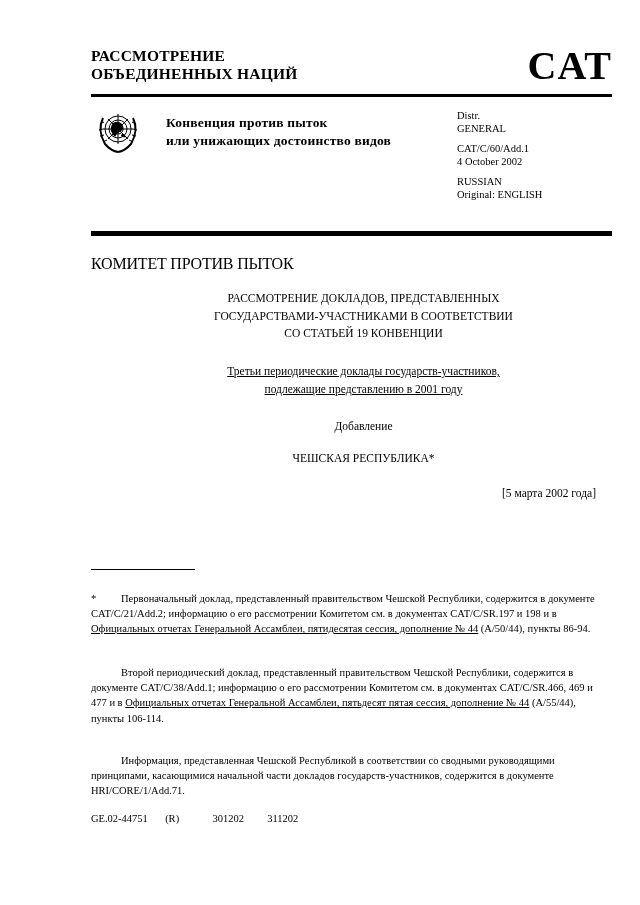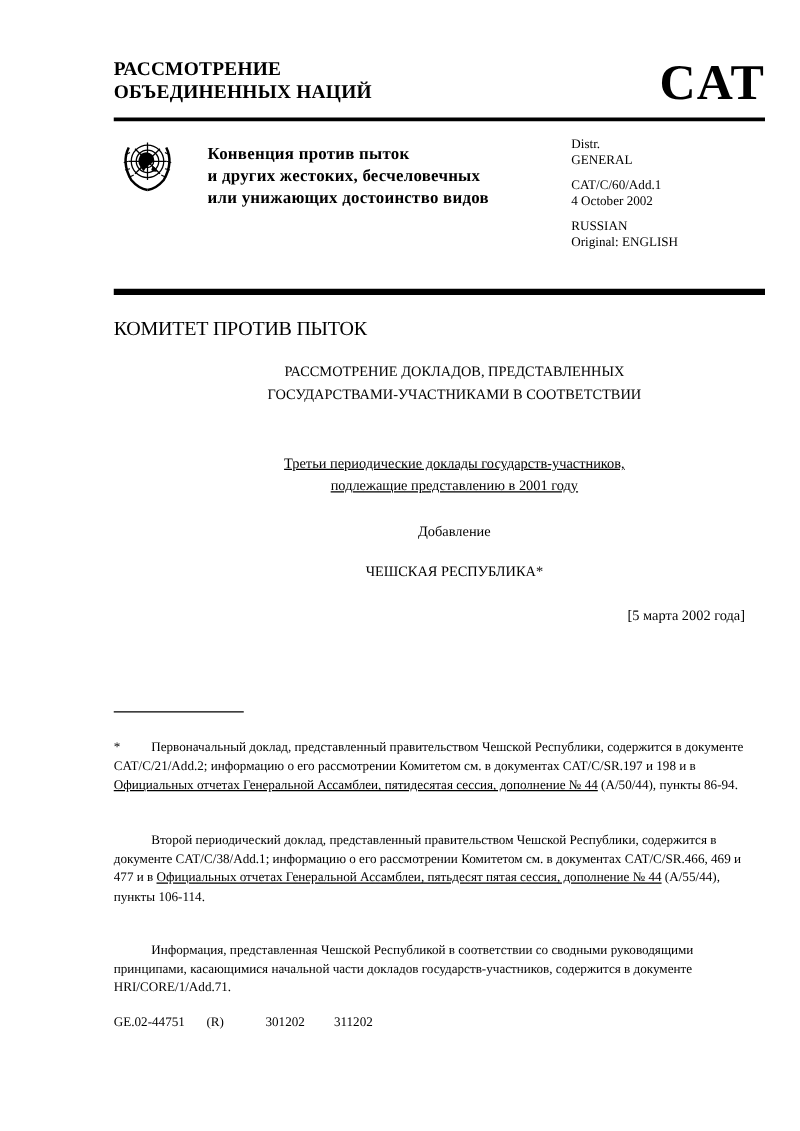--- a/index.html
+++ b/index.html
@@ -68,21 +68,20 @@
       <line x1="41" y1="16" x2="37" y2="14"></line>
         <line x1="42" y1="22" x2="38" y2="21"></line>
       <line x1="41" y1="28" x2="37" y2="27"></line>
         <line x1="38" y1="34" x2="34" y2="32"></line>
     </g>
   </svg>
 </div>
 
 <div class="abs conv-title">
   <div>Конвенция против пыток</div>
-  <div>и других жестоких, бесчеловечных</div>
   <div>или унижающих достоинство видов</div>
 </div>
 
 <div class="abs meta">
   <div class="grp">
     <div>Distr.</div>
     <div>GENERAL</div>
   </div>
   <div class="grp">
     <div>CAT/C/60/Add.1</div>
@@ -94,20 +93,21 @@
   </div>
 </div>
 
 <div class="abs rule-thick"></div>
 
 <div class="abs committee">КОМИТЕТ ПРОТИВ ПЫТОК</div>
 
 <div class="abs center-block consideration">
   <div>РАССМОТРЕНИЕ ДОКЛАДОВ, ПРЕДСТАВЛЕННЫХ</div>
   <div>ГОСУДАРСТВАМИ-УЧАСТНИКАМИ В СООТВЕТСТВИИ</div>
+  <div>СО СТАТЬЕЙ 19 КОНВЕНЦИИ</div>
 </div>
 
 <div class="abs center-block subtitle">
   <div><span>Третьи периодические доклады государств-участников,</span></div>
   <div><span>подлежащие представлению в 2001 году</span></div>
 </div>
 
 <div class="abs center-block addendum">Добавление</div>
 <div class="abs center-block country">ЧЕШСКАЯ РЕСПУБЛИКА*</div>
 <div class="abs date">[5 марта 2002 года]</div>

